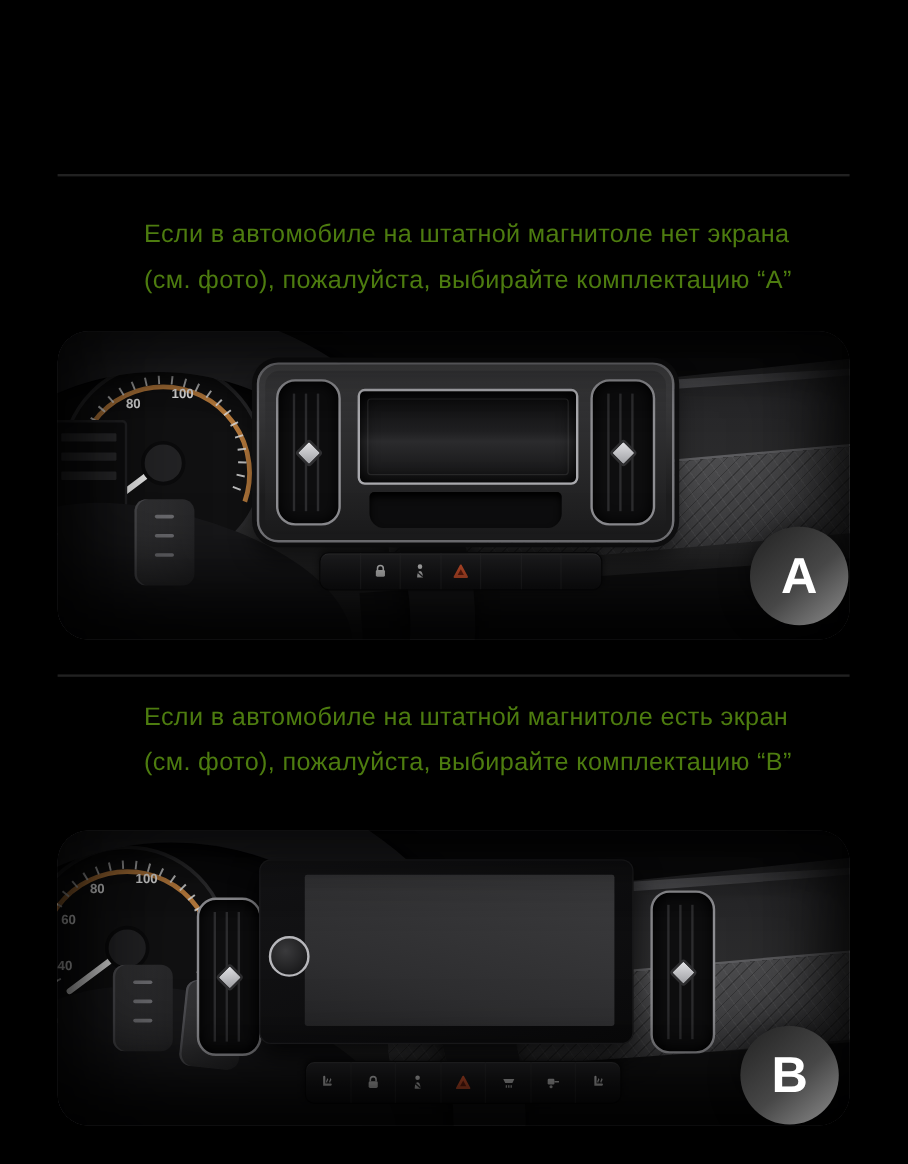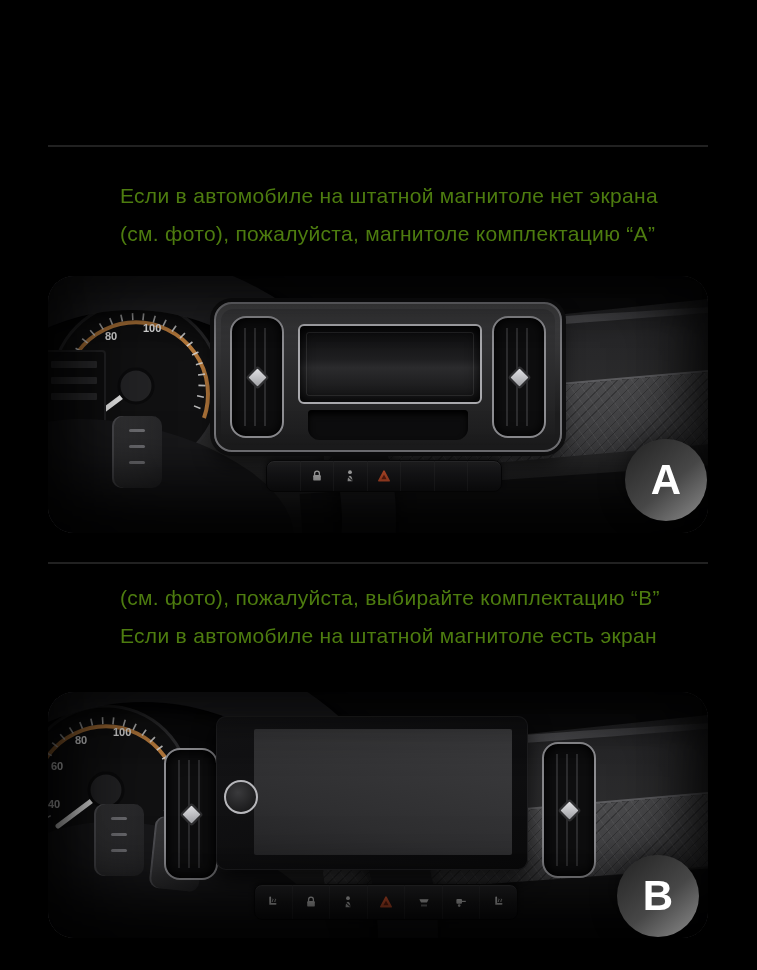--- a/index.html
+++ b/index.html
@@ -117,21 +117,21 @@
 </head>
 <body>
 
 <div class="page">
 
 
   <div class="divider divider-1"></div>
 
   <div class="para para-a">
     <span class="ln">Если в автомобиле на штатной магнитоле нет экрана</span>
-    <span class="ln">(см. фото), пожалуйста, магнитоле комплектацию “А”</span>
+    <span class="ln">(см. фото), пожалуйста, выбирайте комплектацию “А”</span>
   </div>
 
   <div class="photo photo-a">
     <div class="scene">
       <div class="windshield"></div>
       <div class="dash-edge"></div>
       <div class="band band-a"></div>
       <div class="glove glove-a"></div>
 
       <svg class="gauge gauge-a" width="176" height="176" viewBox="0 0 176 176">
@@ -208,22 +208,22 @@
       </div>
 
       <div class="vig"></div>
     </div>
     <div class="badge badge-a">A</div>
   </div>
 
   <div class="divider divider-2"></div>
 
   <div class="para para-b">
+    <span class="ln">Если в автомобиле на штатной магнитоле есть экран</span>
     <span class="ln">(см. фото), пожалуйста, выбирайте комплектацию “В”</span>
-    <span class="ln">Если в автомобиле на штатной магнитоле есть экран</span>
   </div>
 
   <div class="photo photo-b">
     <div class="scene">
       <div class="windshield"></div>
       <div class="dash-edge"></div>
       <div class="band band-b"></div>
       <div class="glove glove-b"></div>
 
       <svg class="gauge gauge-b" width="176" height="176" viewBox="0 0 176 176">

